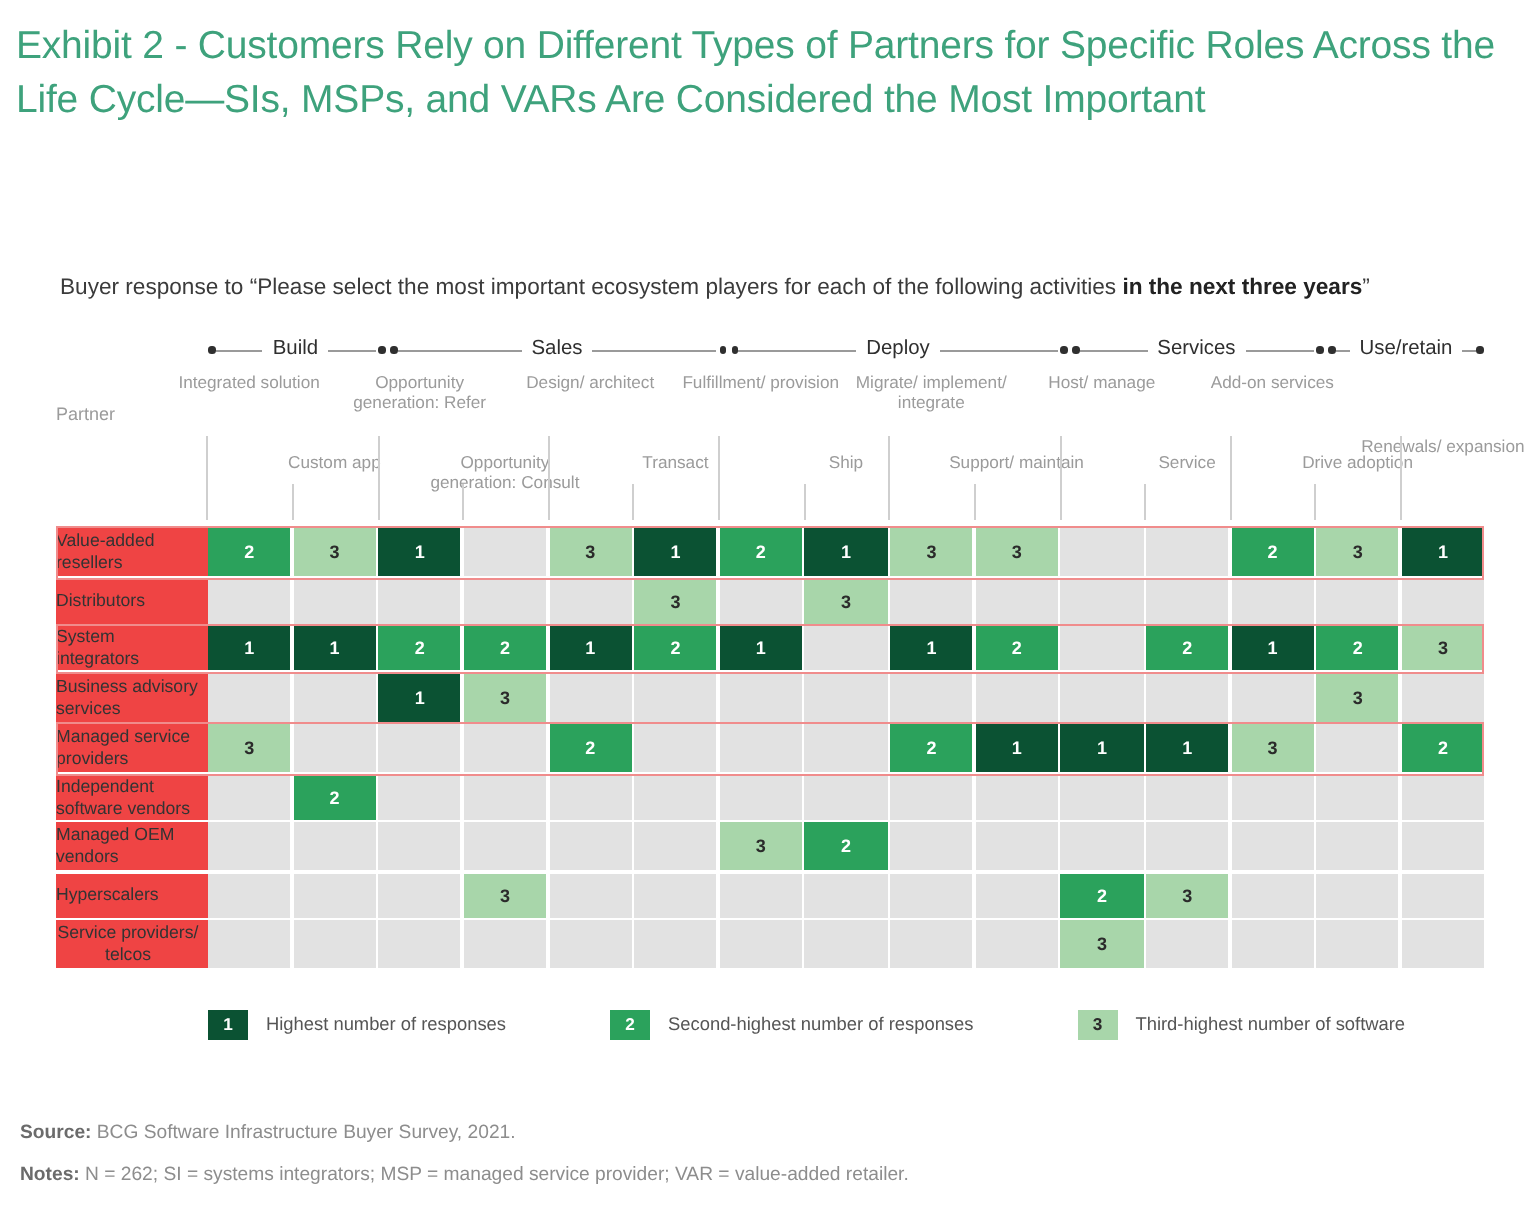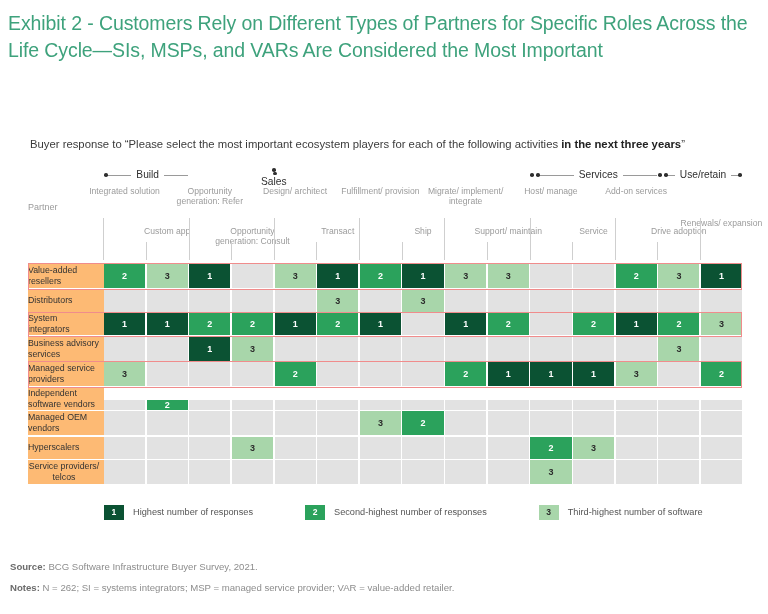--- a/index.html
+++ b/index.html
@@ -117,21 +117,21 @@
   }
   .rlabel {
     flex: 0 0 76px;
     width: 76px;
     font-size: 8.8px;
     line-height: 10.6px;
     color: #333333;
     display: flex;
     align-items: center;
     padding-right: 4px;
-    background: #fdba74;
+    background: #ef4444;
   }
   .cells {
     flex: 1 1 auto;
     display: flex;
     gap: 1.5px;
   }
   .cell {
     flex: 1 1 0;
     display: flex;
     align-items: center;
@@ -198,25 +198,32 @@
 
   <div class="chart">
 
     <div class="phases" id="phases">
         <div class="phase" style="left: 76px; width: 83.7667px;">
           <span class="dot"></span>
           <span class="rule"></span>
           <span class="plabel">Build</span>
           <span class="rule"></span>
         </div>
-        <div class="phase" style="left: 161.267px; width: 169.033px; flex-direction: column;">
+        <div class="phase" style="left: 161.267px; width: 169.033px;">
           <span class="dot"></span>
           <span class="dot"></span>
           <span class="rule"></span>
           <span class="plabel">Sales</span>
+          <span class="rule"></span>
+        </div>
+        <div class="phase" style="left: 331.8px; width: 169.033px;">
+          <span class="dot"></span>
+          <span class="dot"></span>
+          <span class="rule"></span>
+          <span class="plabel">Deploy</span>
           <span class="rule"></span>
         </div>
         <div class="phase" style="left: 502.333px; width: 126.4px;">
           <span class="dot"></span>
           <span class="dot"></span>
           <span class="rule"></span>
           <span class="plabel">Services</span>
           <span class="rule"></span>
         </div>
         <div class="phase" style="left: 630.233px; width: 83.7667px;">
@@ -357,21 +364,21 @@
             <div class="cell v0"></div>
             <div class="cell v2">2</div>
             <div class="cell v1">1</div>
             <div class="cell v1">1</div>
             <div class="cell v1">1</div>
             <div class="cell v3">3</div>
             <div class="cell v0"></div>
             <div class="cell v2">2</div>
           </div>
         </div>
-        <div class="mrow" style="height: 22px; align-items: flex-end;">
+        <div class="mrow" style="height: 22px;">
           <div class="rlabel">Independent software vendors</div>
           <div class="cells">
             <div class="cell v0"></div>
             <div class="cell v2">2</div>
             <div class="cell v0"></div>
             <div class="cell v0"></div>
             <div class="cell v0"></div>
             <div class="cell v0"></div>
             <div class="cell v0"></div>
             <div class="cell v0"></div>

